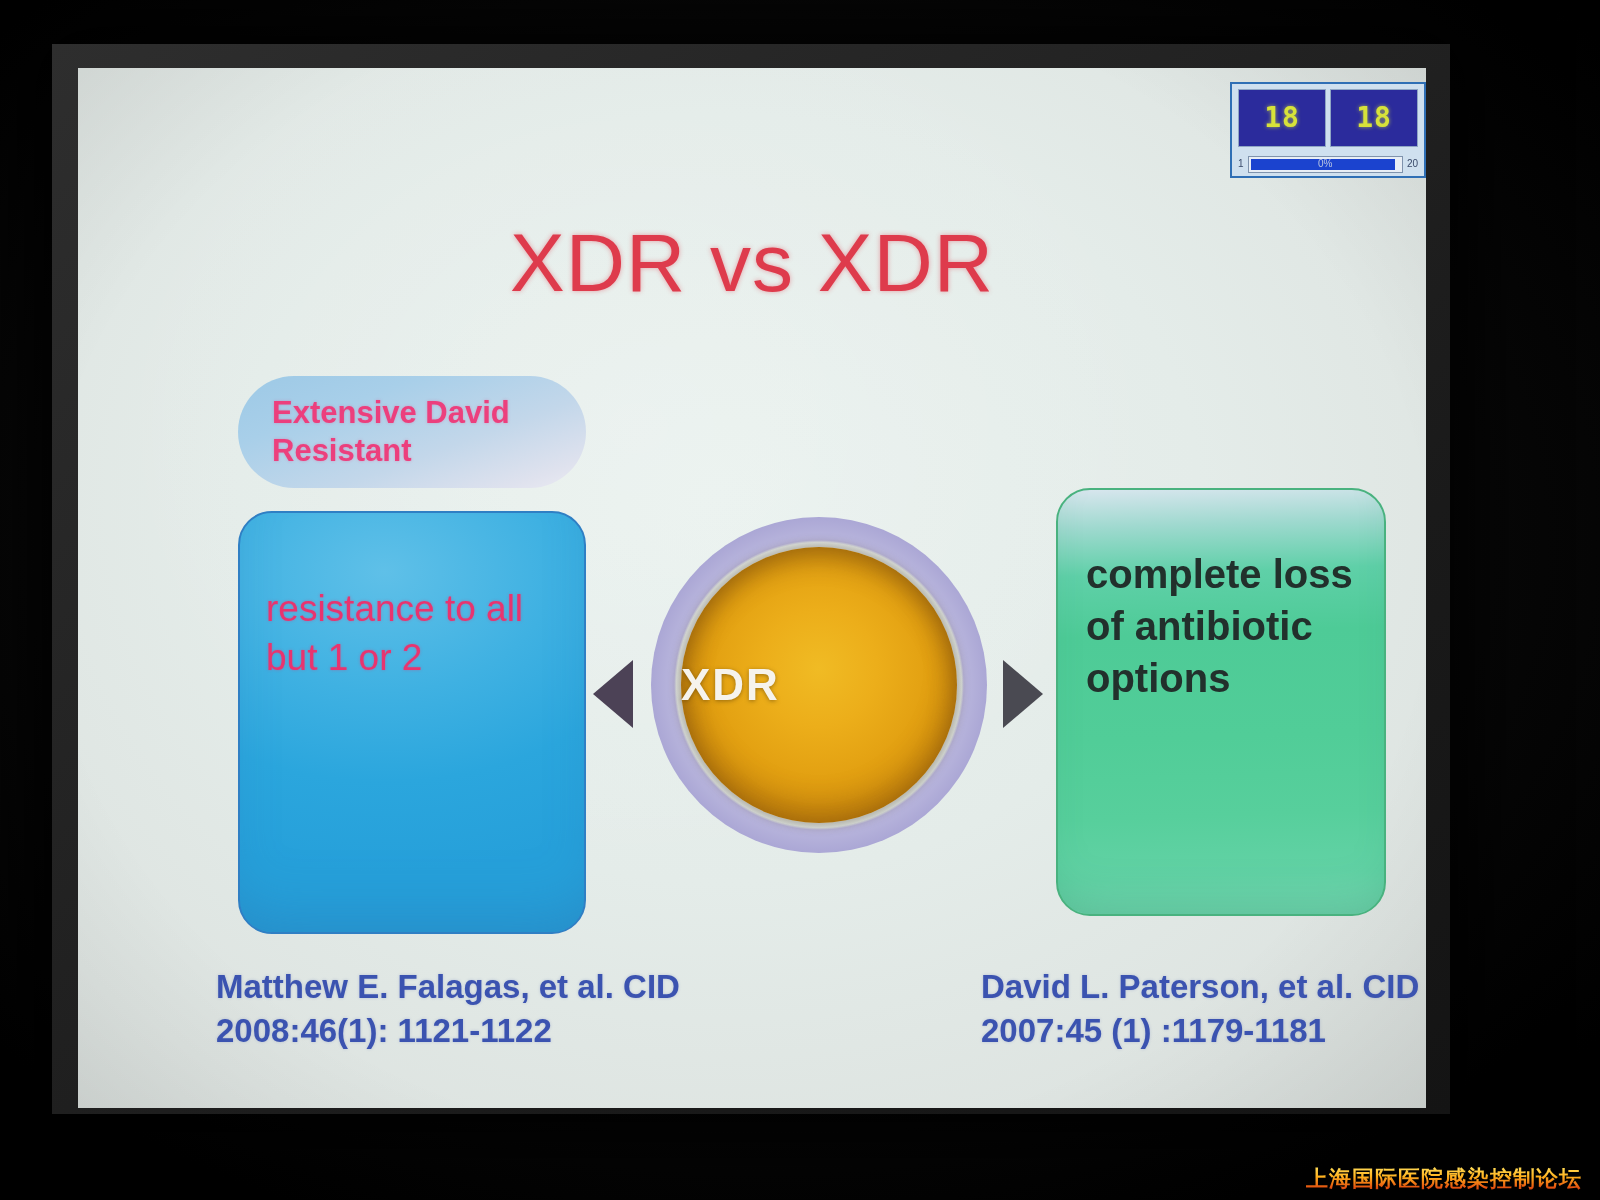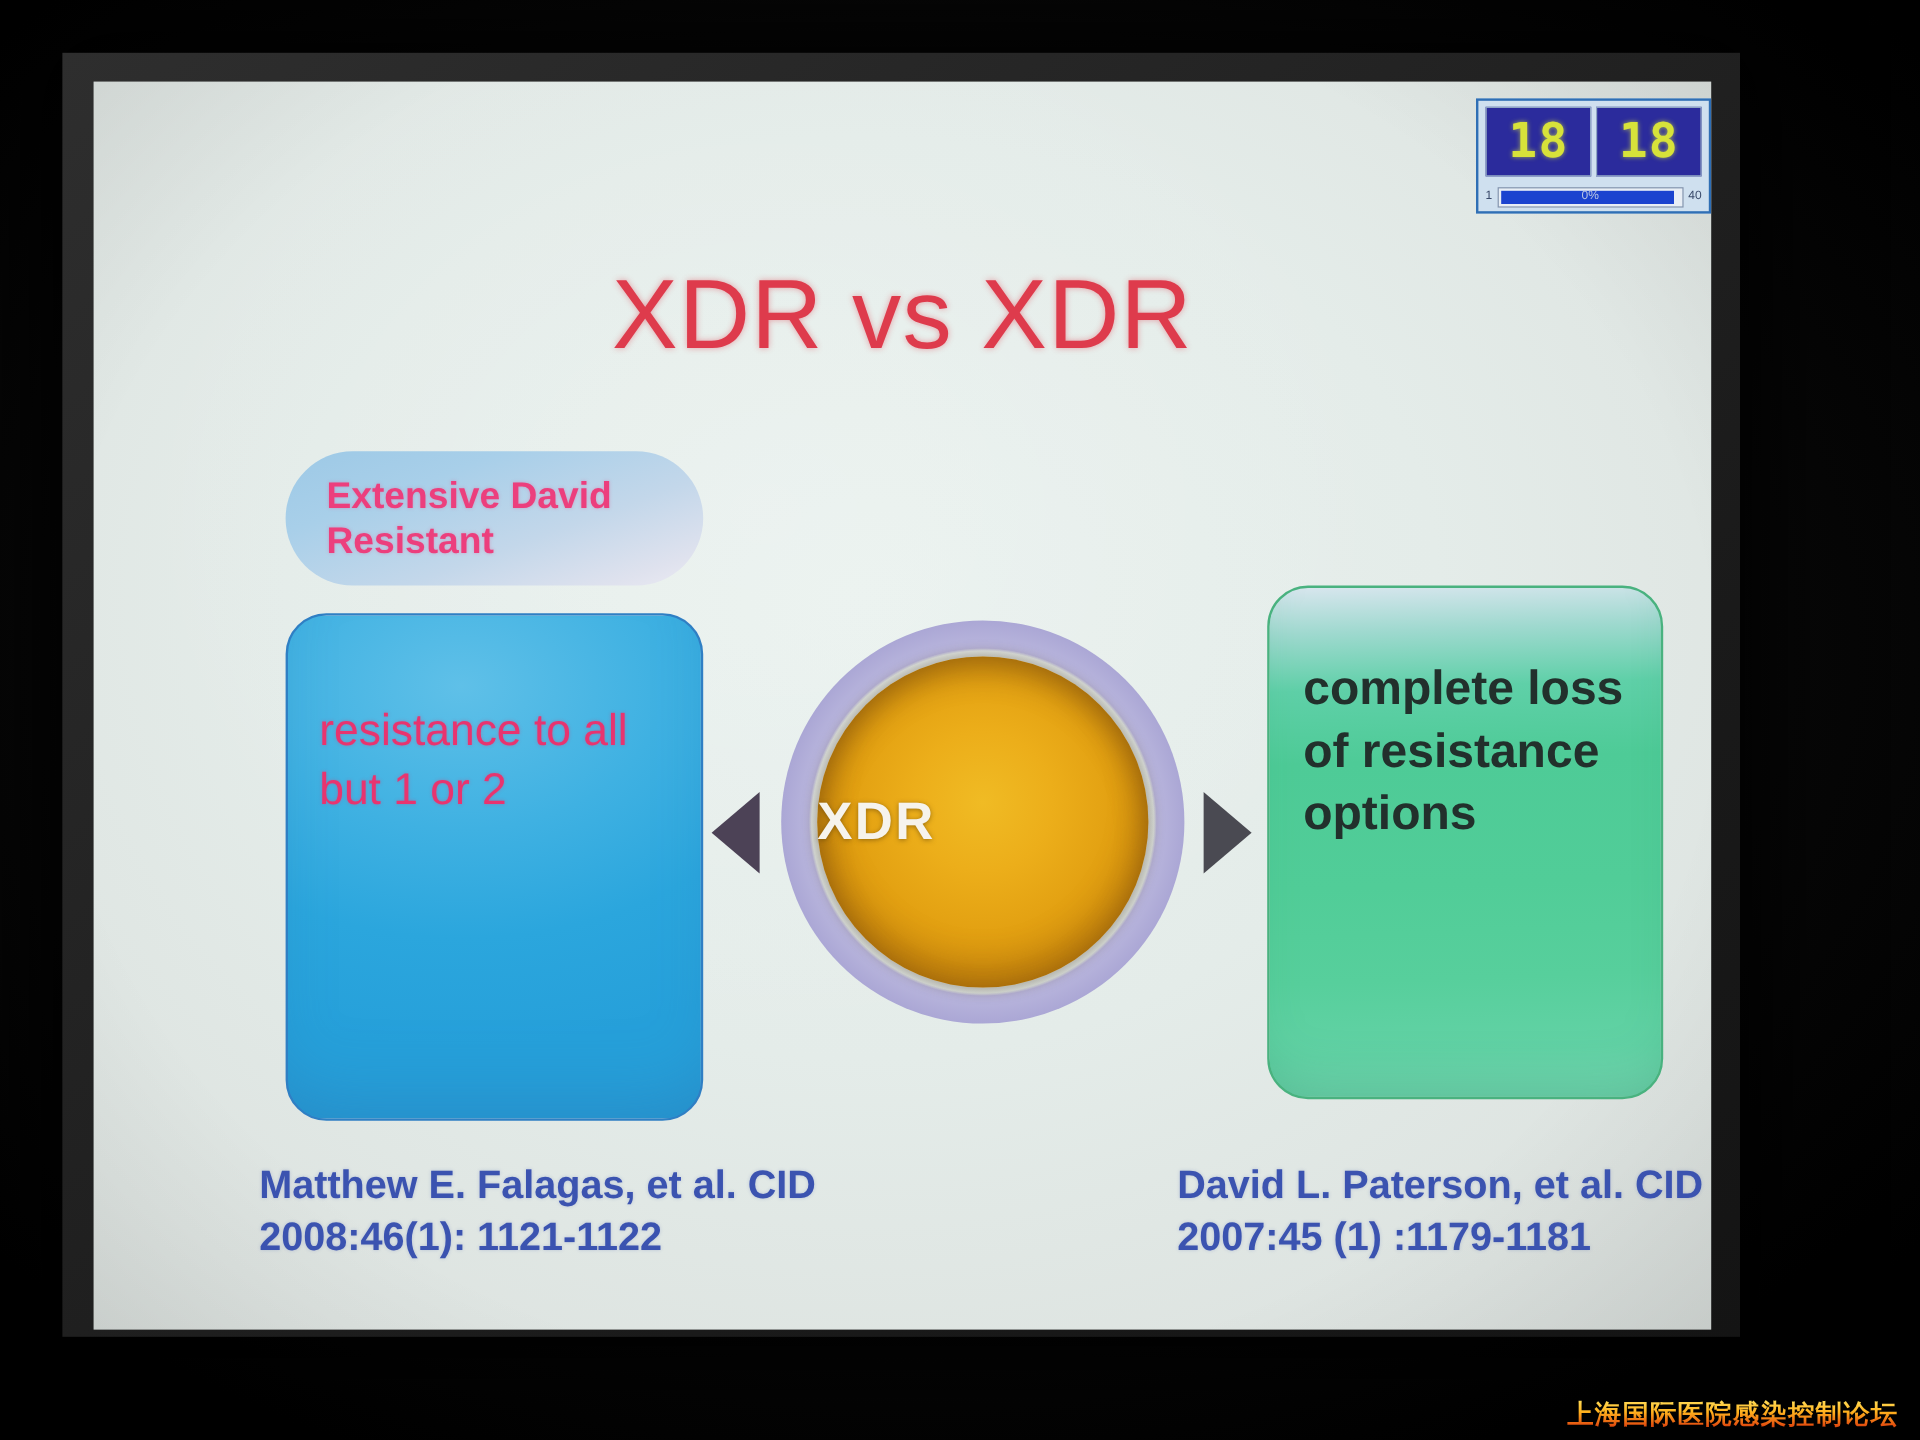--- a/index.html
+++ b/index.html
@@ -95,21 +95,21 @@
     flex: 1;
     background: #2b2b9c;
     border: 1px solid #8fa6c4;
     box-sizing: border-box;
     display: flex;
     align-items: center;
     justify-content: center;
     color: #d7e23a;
     font-family: "DejaVu Sans Mono", monospace;
     font-weight: 700;
-    font-size: 40px;
+    font-size: 28px;
     line-height: 1;
     letter-spacing: 1px;
     text-shadow: 0 0 4px rgba(215,226,58,0.7);
   }
   #timer-bar-row {
     display: flex;
     align-items: center;
     height: 26px;
     margin-top: 4px;
     gap: 4px;
@@ -333,21 +333,21 @@
       <div id="timer-display">
         <div class="timer-seg">18</div>
         <div class="timer-seg">18</div>
       </div>
       <div id="timer-bar-row">
         <span class="timer-bar-end">1</span>
         <div id="timer-bar-track">
           <div id="timer-bar-fill"></div>
           <div id="timer-bar-pct">0%</div>
         </div>
-        <span class="timer-bar-end">40</span>
+        <span class="timer-bar-end">20</span>
       </div>
     </div>
 
     <div class="pill" id="pill-left">Extensive David Resistant</div>
 
     <div class="concept-box" id="box-left">
       <div id="box-left-text">resistance to all but 1 or 2</div>
     </div>
 
     <div class="arrow" id="arrow-left"></div>
@@ -358,21 +358,21 @@
     </div>
 
     <div id="center-circle">
       <div id="center-ring-inner">
         <span id="center-label">XDR</span>
       </div>
     </div>
 
 
     <div class="concept-box" id="box-right">
-      <div id="box-right-text">complete loss of resistance options</div>
+      <div id="box-right-text">complete loss of antibiotic options</div>
     </div>
 
     <div class="arrow" id="arrow-right"></div>
 
     <div class="citation" id="citation-right">
       <div>David L. Paterson, et al. CID</div>
       <div>2007:45 (1) :1179-1181</div>
     </div>
 
   </div>

